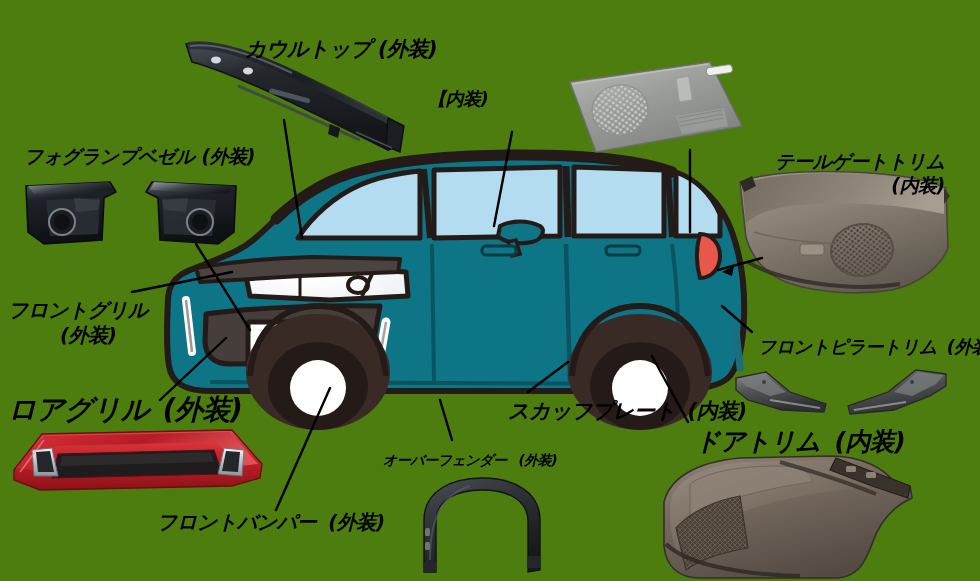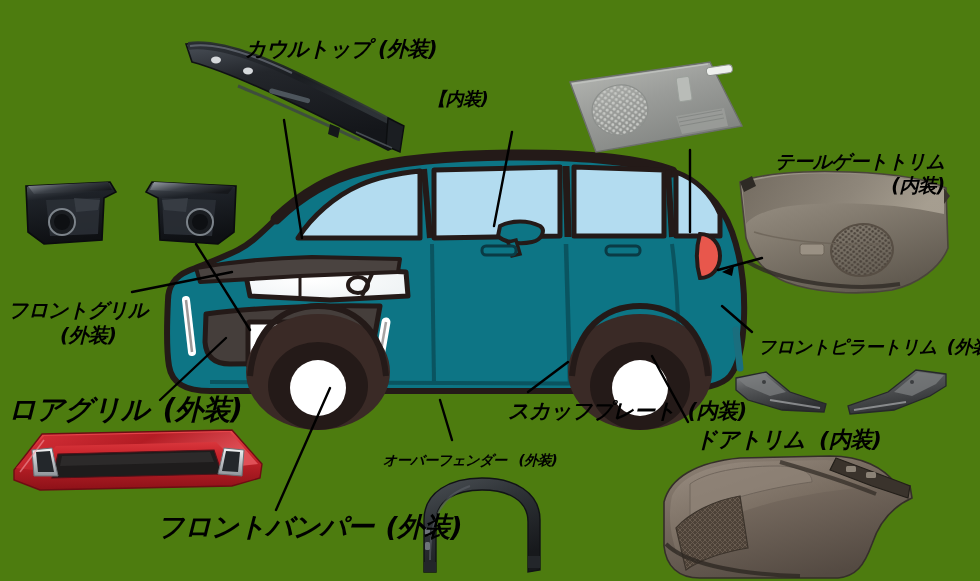--- a/index.html
+++ b/index.html
@@ -359,42 +359,45 @@
 
   <div class="lbl two-line-left" style="left:428px; top:88px; font-size:18px;">
     <span class="cat" style="margin-left:0;">【内装)</span>
   </div>
 
 
   <div class="lbl two-line" style="left:775px; top:150px; font-size:19px;">
     <span class="nm">テールゲートトリム</span><span class="cat">(内装)</span>
   </div>
 
+  <div class="lbl" style="left:24px; top:145px; font-size:19px;">
+    <span class="nm">フォグランプベゼル</span><span class="cat">(外装)</span>
+  </div>
 
   <div class="lbl two-line" style="left:8px; top:298px; font-size:20px; text-align:left;">
     <span class="nm">フロントグリル</span><span class="cat" style="display:block; margin-left:52px; text-align:left;">(外装)</span>
   </div>
 
   <div class="lbl" style="left:8px; top:392px; font-size:28px;">
     <span class="nm">ロアグリル</span><span class="cat" style="margin-left:14px;">(外装)</span>
   </div>
 
-  <div class="lbl" style="left:157px; top:510px; font-size:27px;">
+  <div class="lbl" style="left:157px; top:510px; font-size:20px;">
     <span class="nm">フロントバンパー</span><span class="cat" style="margin-left:12px;">(外装)</span>
   </div>
 
   <div class="lbl" style="left:383px; top:452px; font-size:14px;">
     <span class="nm">オーバーフェンダー</span><span class="cat" style="margin-left:12px;">(外装)</span>
   </div>
 
   <div class="lbl" style="left:508px; top:398px; font-size:21px;">
     <span class="nm">スカッフプレート</span><span class="cat" style="margin-left:12px;">(内装)</span>
   </div>
 
   <div class="lbl" style="left:758px; top:336px; font-size:18px;">
     <span class="nm">フロントピラートリム</span><span class="cat" style="margin-left:10px;">(外装)</span>
   </div>
 
-  <div class="lbl" style="left:695px; top:426px; font-size:22px;">
+  <div class="lbl" style="left:695px; top:426px; font-size:25px;">
     <span class="nm">ドアトリム</span><span class="cat" style="margin-left:14px;">(内装)</span>
   </div>
 
 </div>
 
 </body></html>

